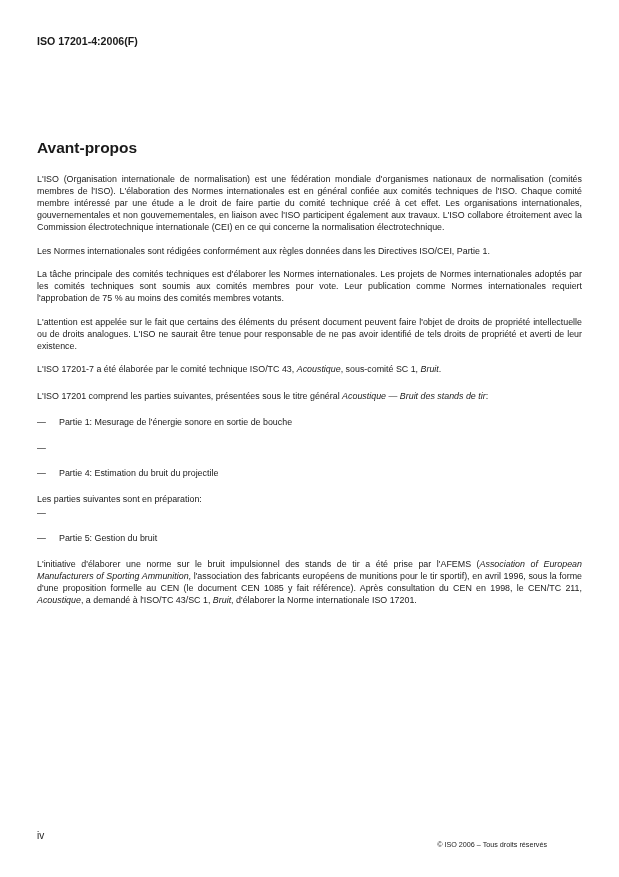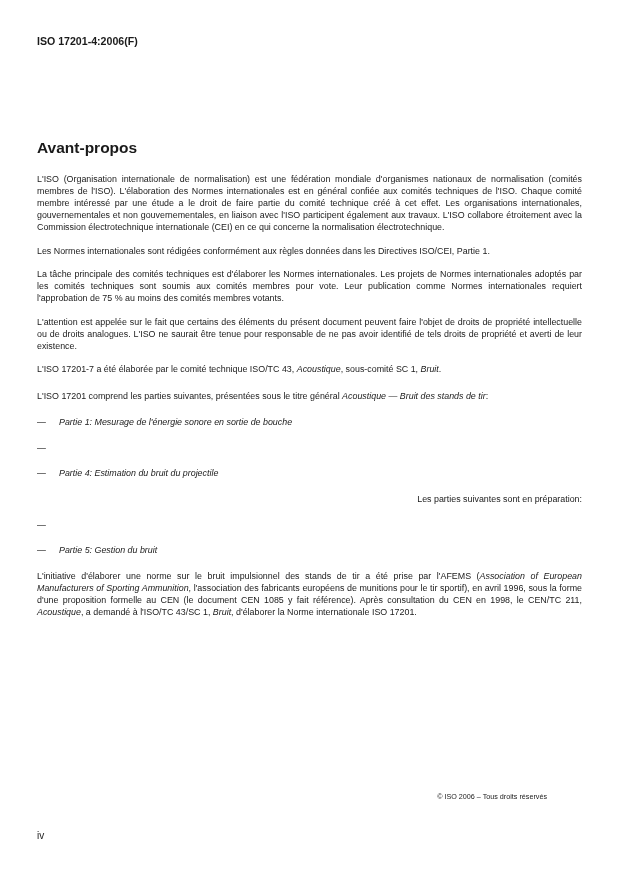--- a/index.html
+++ b/index.html
@@ -5,24 +5,24 @@
     html, body { margin: 0; padding: 0; background: #ffffff; }
     body { width: 619px; height: 877px; position: relative; overflow: hidden;
       font-family: "Liberation Sans", sans-serif; color: #1a1a1a; }
     .header-id { position: absolute; left: 37px; top: 35px; font-size: 10.6px; font-weight: bold; }
     .heading { position: absolute; left: 37px; top: 139px; font-size: 15.5px; font-weight: bold; }
     .body { position: absolute; left: 37px; top: 173px; width: 545px; font-size: 8.9px; line-height: 12px; }
     .body p { margin: 0 0 11.6px 0; text-align: justify; }
     .body p.nj { text-align: left; }
     .list-item { margin: 0 0 13.5px 0; display: flex; }
     .dash { width: 22px; flex: 0 0 22px; }
-    .li-text { font-style: italic; }
+    .li-text { }
     i { font-style: italic; }
     .footer-page { position: absolute; left: 37px; top: 830px; font-size: 10px; text-align: right; }
-    .footer-copy { position: absolute; right: 72px; top: 792px; font-size: 7.2px; }
+    .footer-copy { position: absolute; right: 72px; top: 840px; font-size: 7.2px; }
   </style>
 </head>
 <body>
 
 <div class="header-id">ISO 17201-4:2006(F)</div>
 
 <div class="heading">Avant-propos</div>
 
 <div class="body">
   <p>L'ISO (Organisation internationale de normalisation) est une fédération mondiale d'organismes nationaux de normalisation (comités membres de l'ISO). L'élaboration des Normes internationales est en général confiée aux comités techniques de l'ISO. Chaque comité membre intéressé par une étude a le droit de faire partie du comité technique créé à cet effet. Les organisations internationales, gouvernementales et non gouvernementales, en liaison avec l'ISO participent également aux travaux. L'ISO collabore étroitement avec la Commission électrotechnique internationale (CEI) en ce qui concerne la normalisation électrotechnique.</p>
@@ -39,21 +39,21 @@
       </div>
     <div class="list-item">
         <span class="dash">—</span>
       </div>
     <div class="list-item">
         <span class="dash">—</span>
         <span class="li-text">Partie 4: Estimation du bruit du projectile</span>
       </div>
   </div>
 
-  <p class="nj" style="margin-bottom:14px;text-align:right;">Les parties suivantes sont en préparation:</p>
+  <p class="nj" style="margin-bottom:2px;">Les parties suivantes sont en préparation:</p>
 
   <div>
     <div class="list-item">
         <span class="dash">—</span>
       </div>
     <div class="list-item">
         <span class="dash">—</span>
         <span class="li-text">Partie 5: Gestion du bruit</span>
       </div>
   </div>

